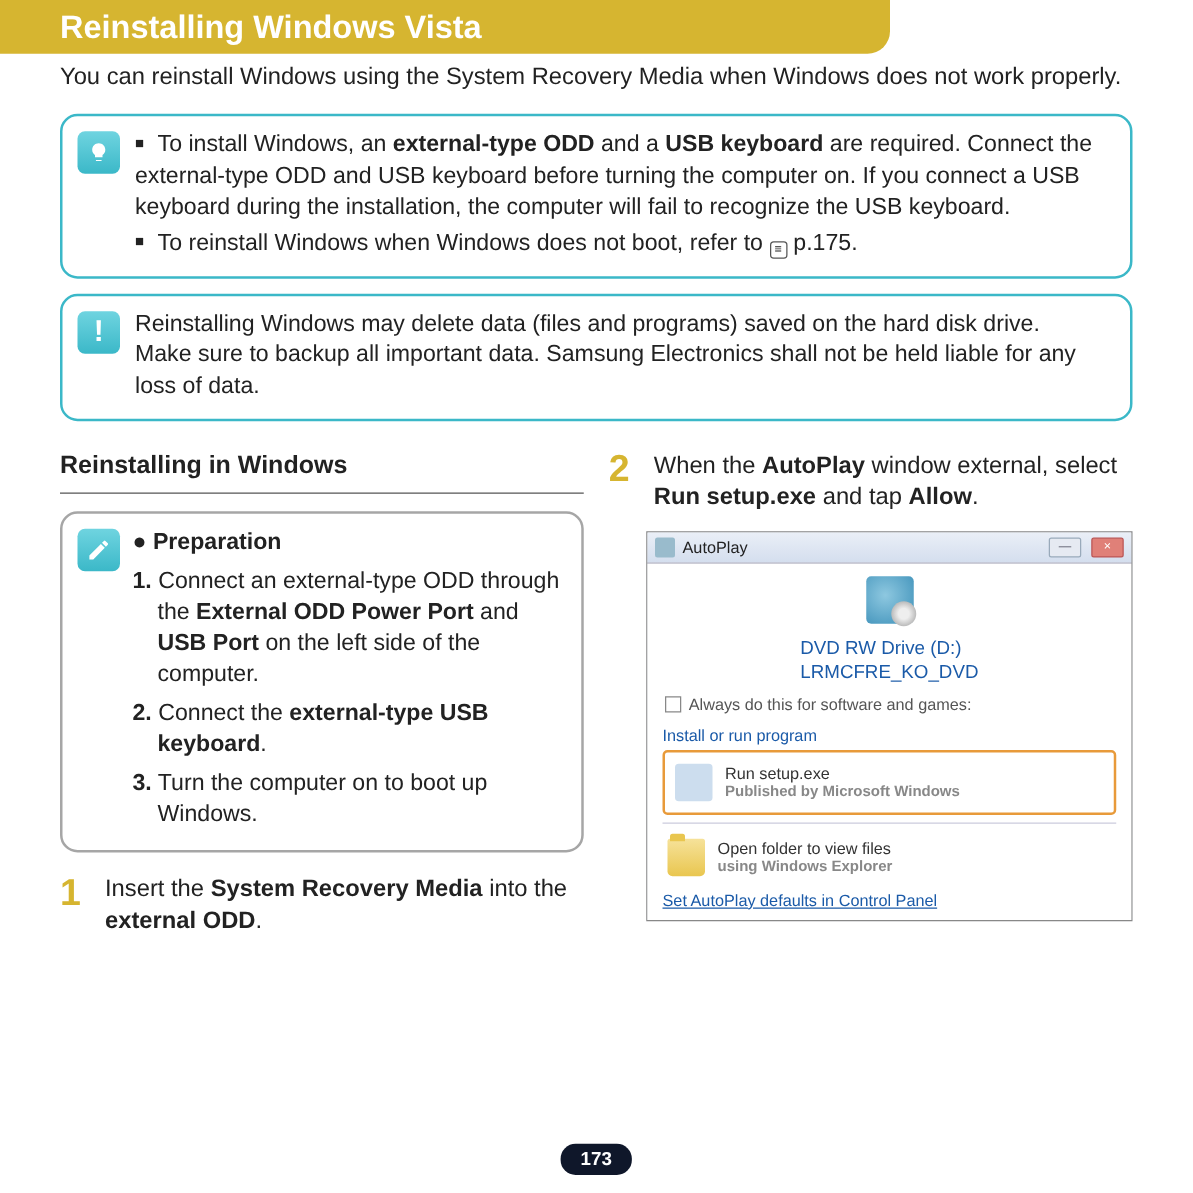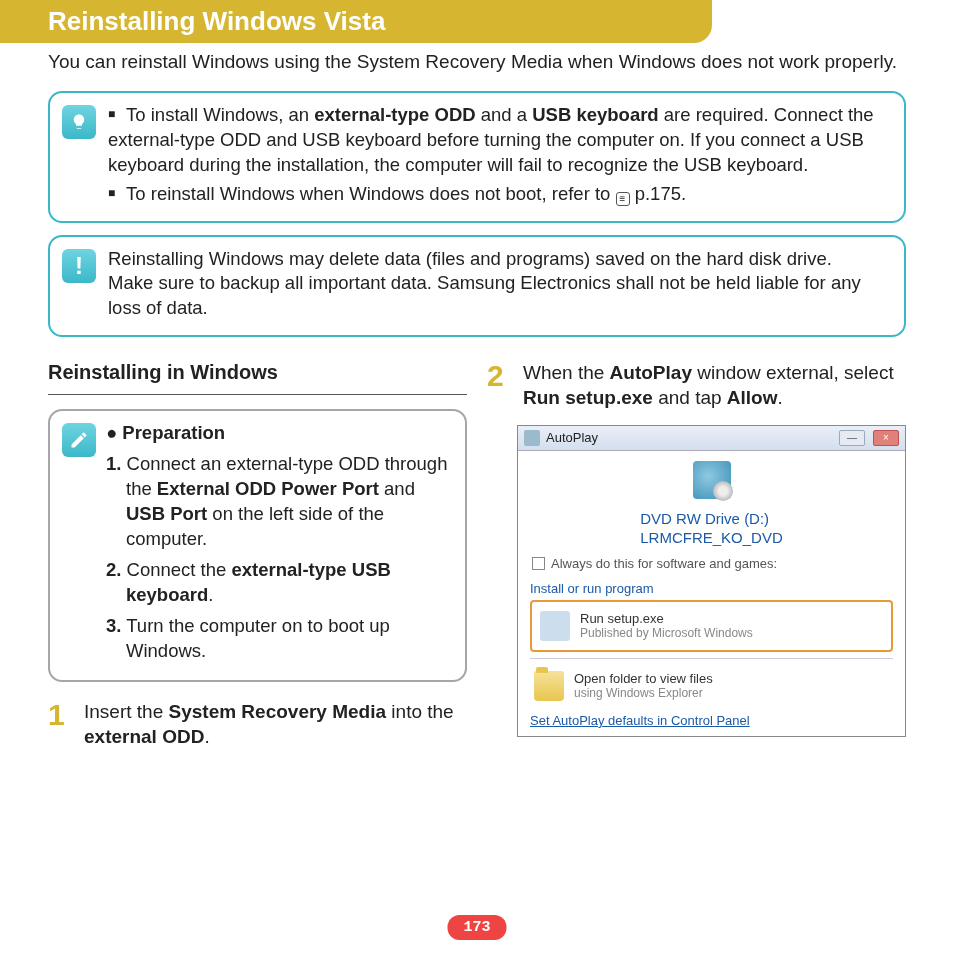--- a/index.html
+++ b/index.html
@@ -42,24 +42,24 @@
   .drive-txt { color:#1a5aa8; font-size:15px; line-height:1.3; }
   .chk-row { display:flex; align-items:center; gap:6px; margin: 6px 0 10px 2px; color:#555; }
   .chk { width:13px; height:13px; border:1px solid #888; background:#fff; }
   .group-label { color:#1a5aa8; font-size:13px; margin-bottom:4px; }
   .opt-row { display:flex; align-items:center; gap:10px; padding:6px 4px; }
   .opt-ico { width:30px; height:30px; background:#cde; border-radius:3px; flex-shrink:0; }
   .opt-ico.folder{ background: linear-gradient(#f6e29a,#e9c64f); border-radius:2px 2px 4px 4px; position:relative;}
   .opt-ico.folder::before{content:"";position:absolute;top:-4px;left:2px;width:12px;height:6px;background:#e9c64f;border-radius:2px 2px 0 0;}
   .hl { border:2.5px solid #e89a3a; border-radius:4px; padding:3px 4px; }
   .opt-txt { font-size:13px; color:#333; line-height:1.2; }
-  .opt-sub { color:#888; font-size:12px; }
+  .opt-sub { color:#888; font-size:12px;font-weight:bold; }
   hr.sep { border:none; border-top:1px solid #ccd; margin:6px 0; }
   .cp-link { color:#1a5aa8; text-decoration:underline; font-size:13px; display:inline-block; margin-top:6px; }
-  .page-num { position:absolute; bottom:14px; left:50%; transform:translateX(-50%); background:#ef4444; color:#fff; font-size:15px; padding:4px 16px; border-radius:12px; font-weight:bold;font-family:Liberation Mono, monospace; }
+  .page-num { position:absolute; bottom:14px; left:50%; transform:translateX(-50%); background:#0f172a; color:#fff; font-size:15px; padding:4px 16px; border-radius:12px; font-weight:bold; }
   b { font-weight: bold; }
 </style>
 </head>
 <body>
 
 <div class="header-bar">
   <h1>Reinstalling Windows Vista</h1>
 </div>
 
 <p class="intro">You can reinstall Windows using the System Recovery Media when Windows does not work properly.</p>

